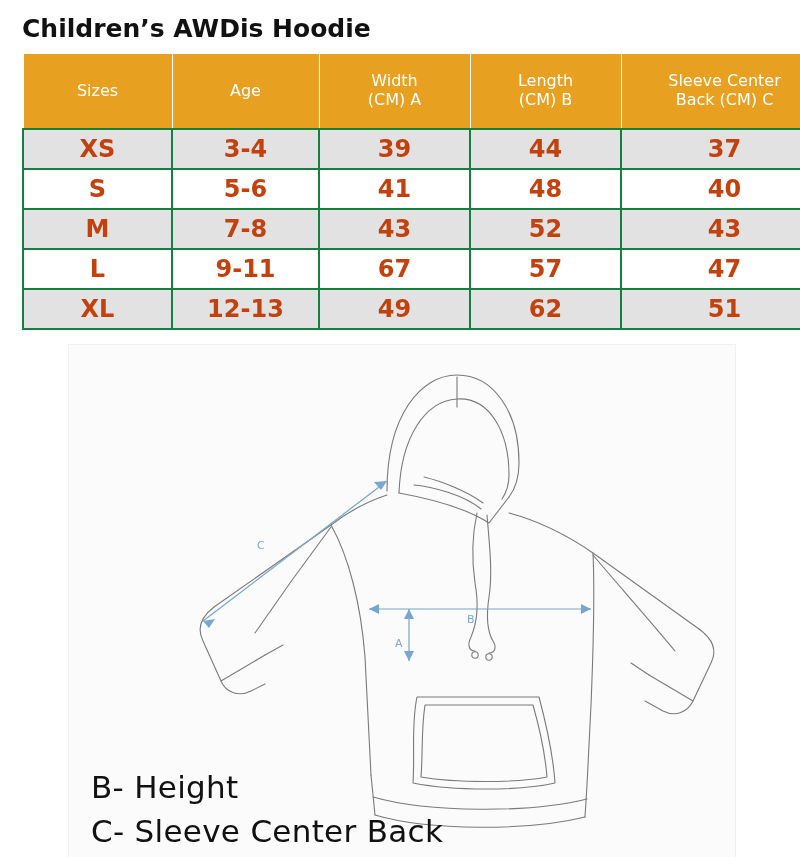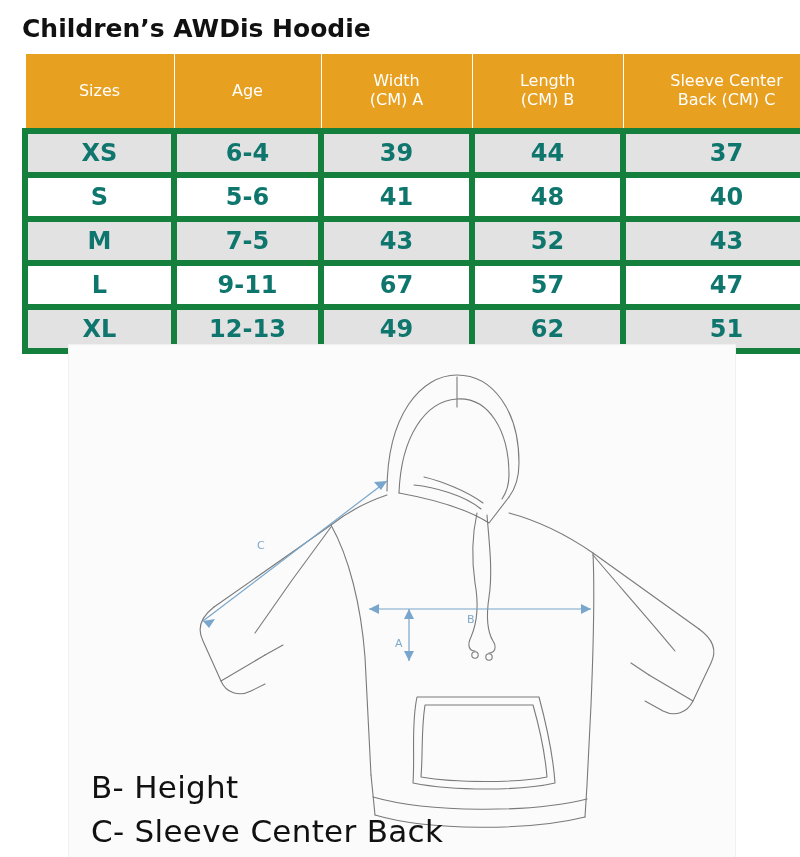--- a/index.html
+++ b/index.html
@@ -44,23 +44,23 @@
     padding: 6px 4px;
     border: 1px solid #ffffff;
     line-height: 1.18;
     height: 62px;
     vertical-align: middle;
   }
   table.size-table td {
     text-align: center;
     font-size: 24px;
     font-weight: bold;
-    color: #0f766e;
+    color: #c2410c;
     padding: 2px 4px;
-    border: 6px solid #15803d;
+    border: 2px solid #15803d;
     height: 34px;
     vertical-align: middle;
   }
   table.size-table tr.row-odd td {
     background: #e2e2e2;
   }
   table.size-table tr.row-even td {
     background: #ffffff;
   }
   .col-sizes { width: 140px; }
@@ -126,35 +126,35 @@
         </th>
         <th class="col-sleeve">
           <div>Sleeve Center</div>
           <div>Back (CM) C</div>
         </th>
       </tr>
     </thead>
     <tbody>
       <tr class="row-odd">
         <td>XS</td>
-        <td>6-4</td>
+        <td>3-4</td>
         <td>39</td>
         <td>44</td>
         <td>37</td>
       </tr>
       <tr class="row-even">
         <td>S</td>
         <td>5-6</td>
         <td>41</td>
         <td>48</td>
         <td>40</td>
       </tr>
       <tr class="row-odd">
         <td>M</td>
-        <td>7-5</td>
+        <td>7-8</td>
         <td>43</td>
         <td>52</td>
         <td>43</td>
       </tr>
       <tr class="row-even">
         <td>L</td>
         <td>9-11</td>
         <td>67</td>
         <td>57</td>
         <td>47</td>

